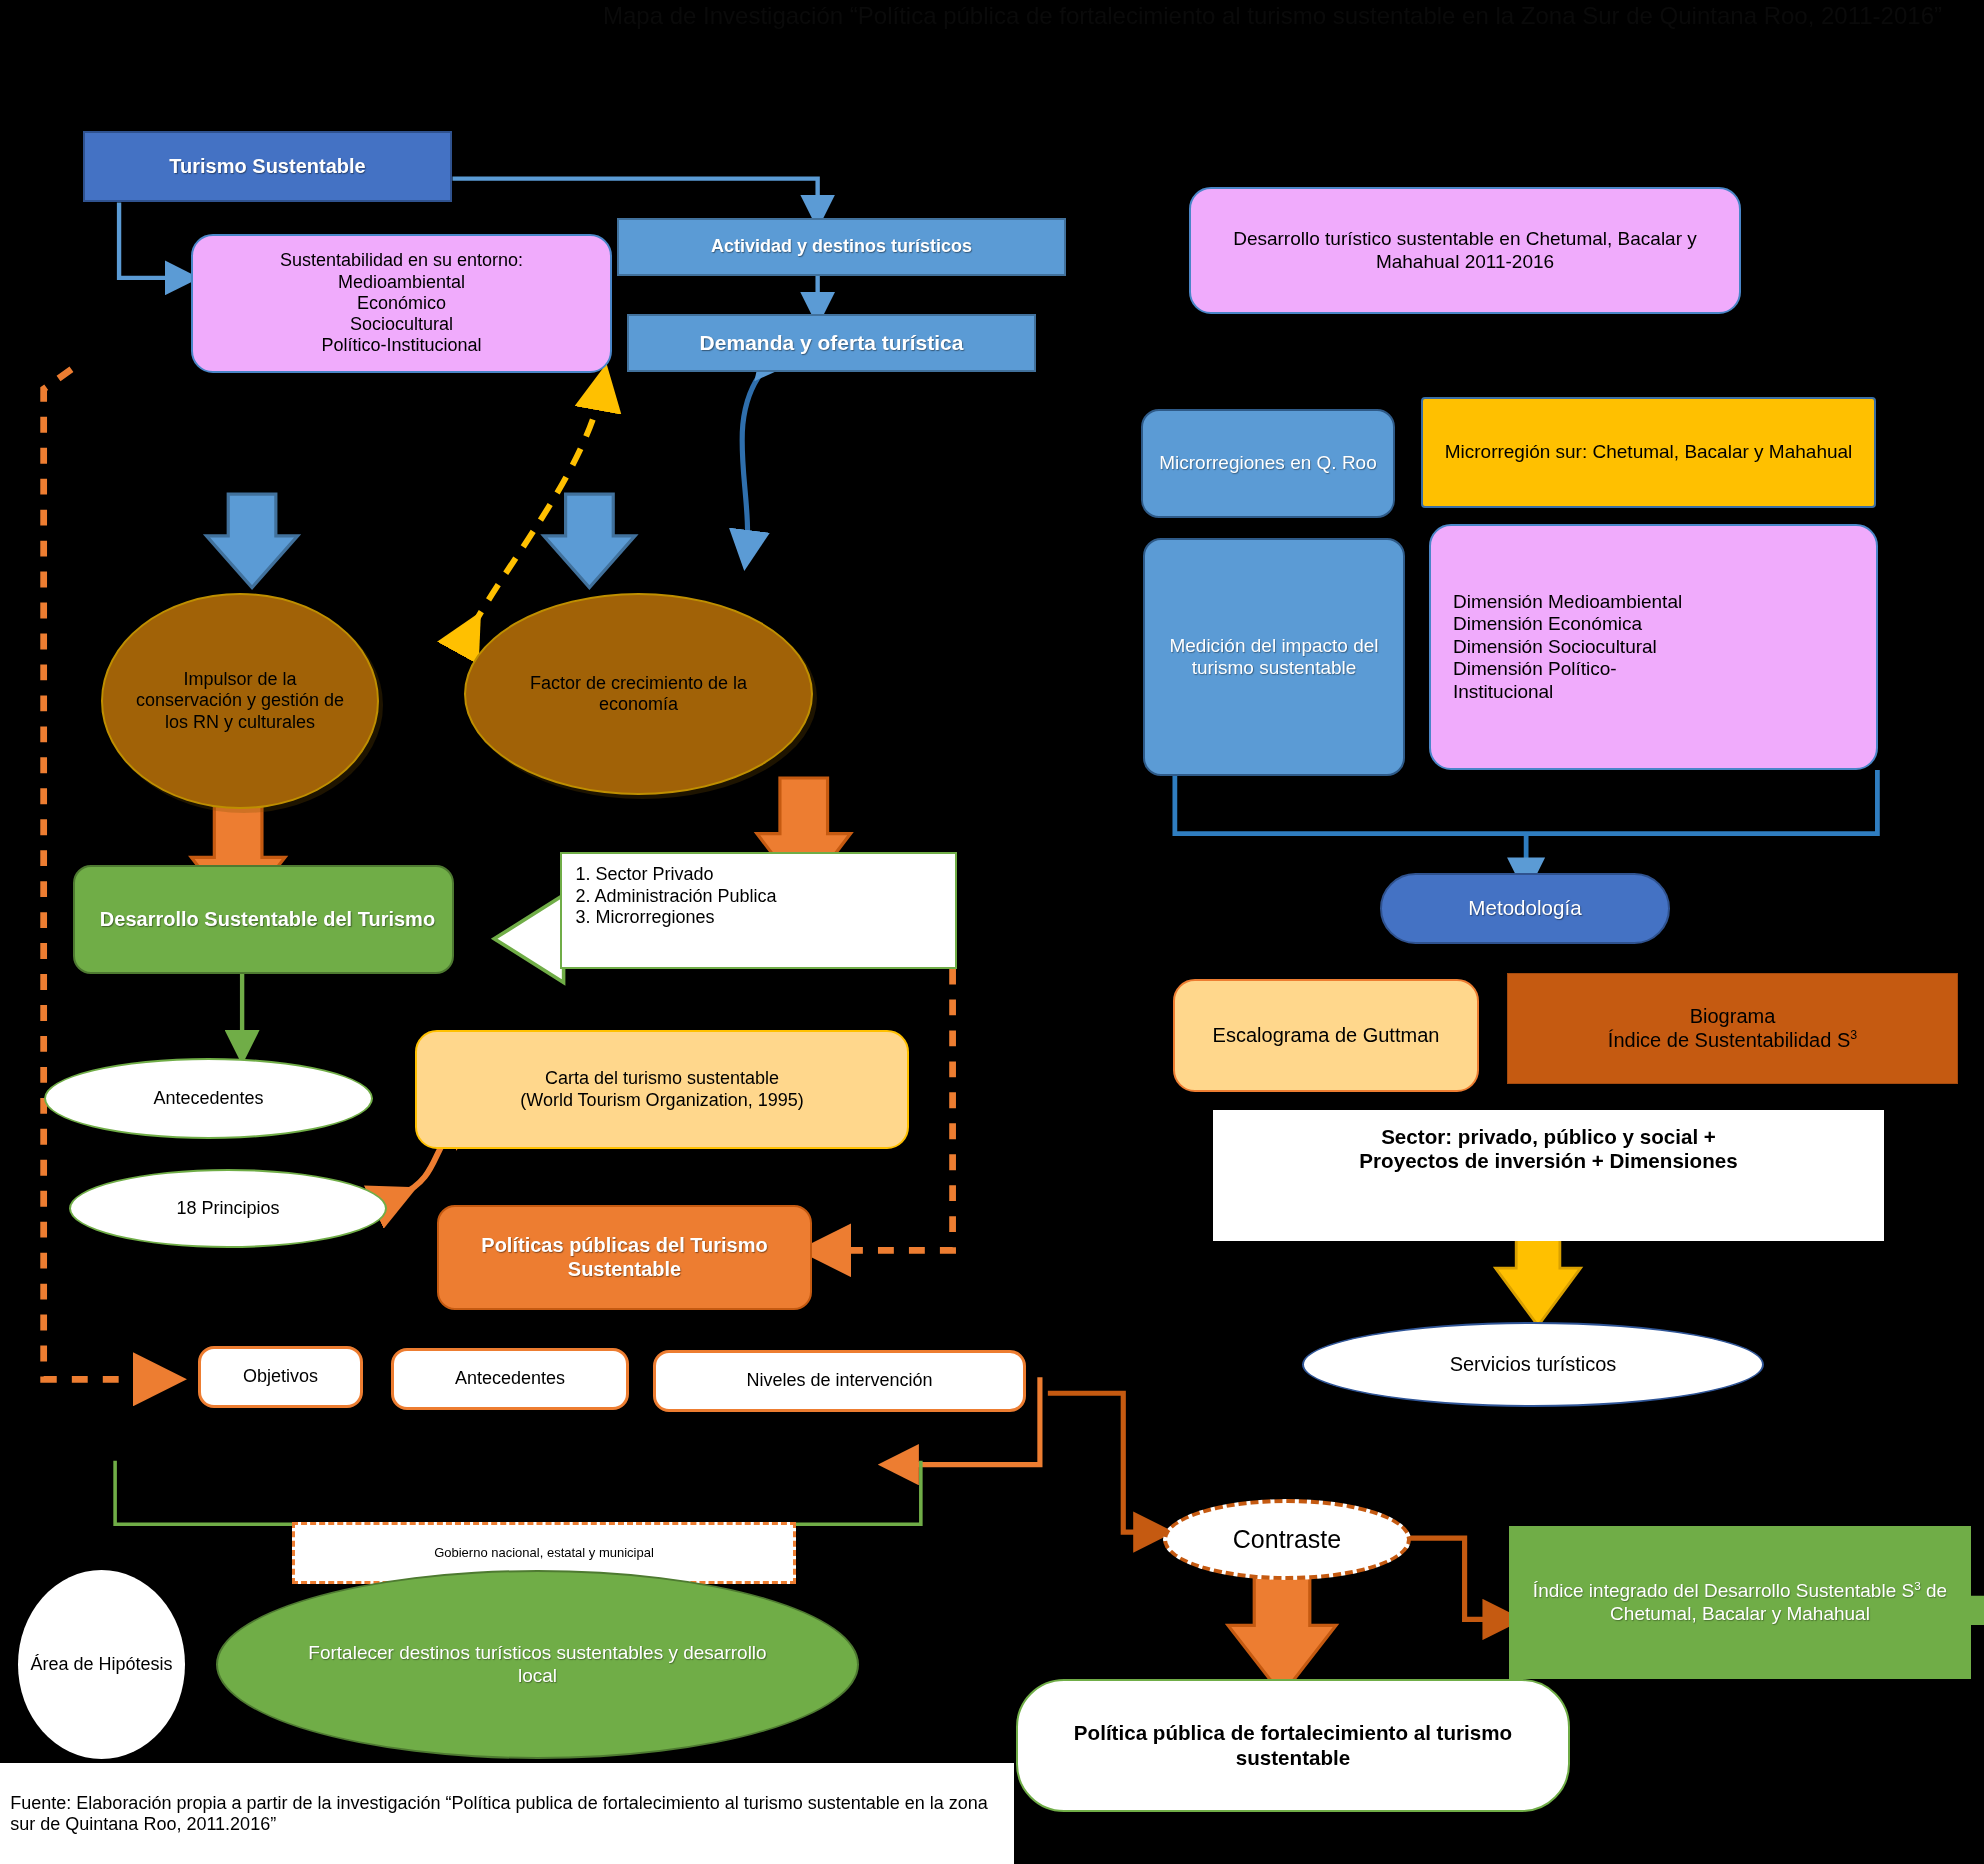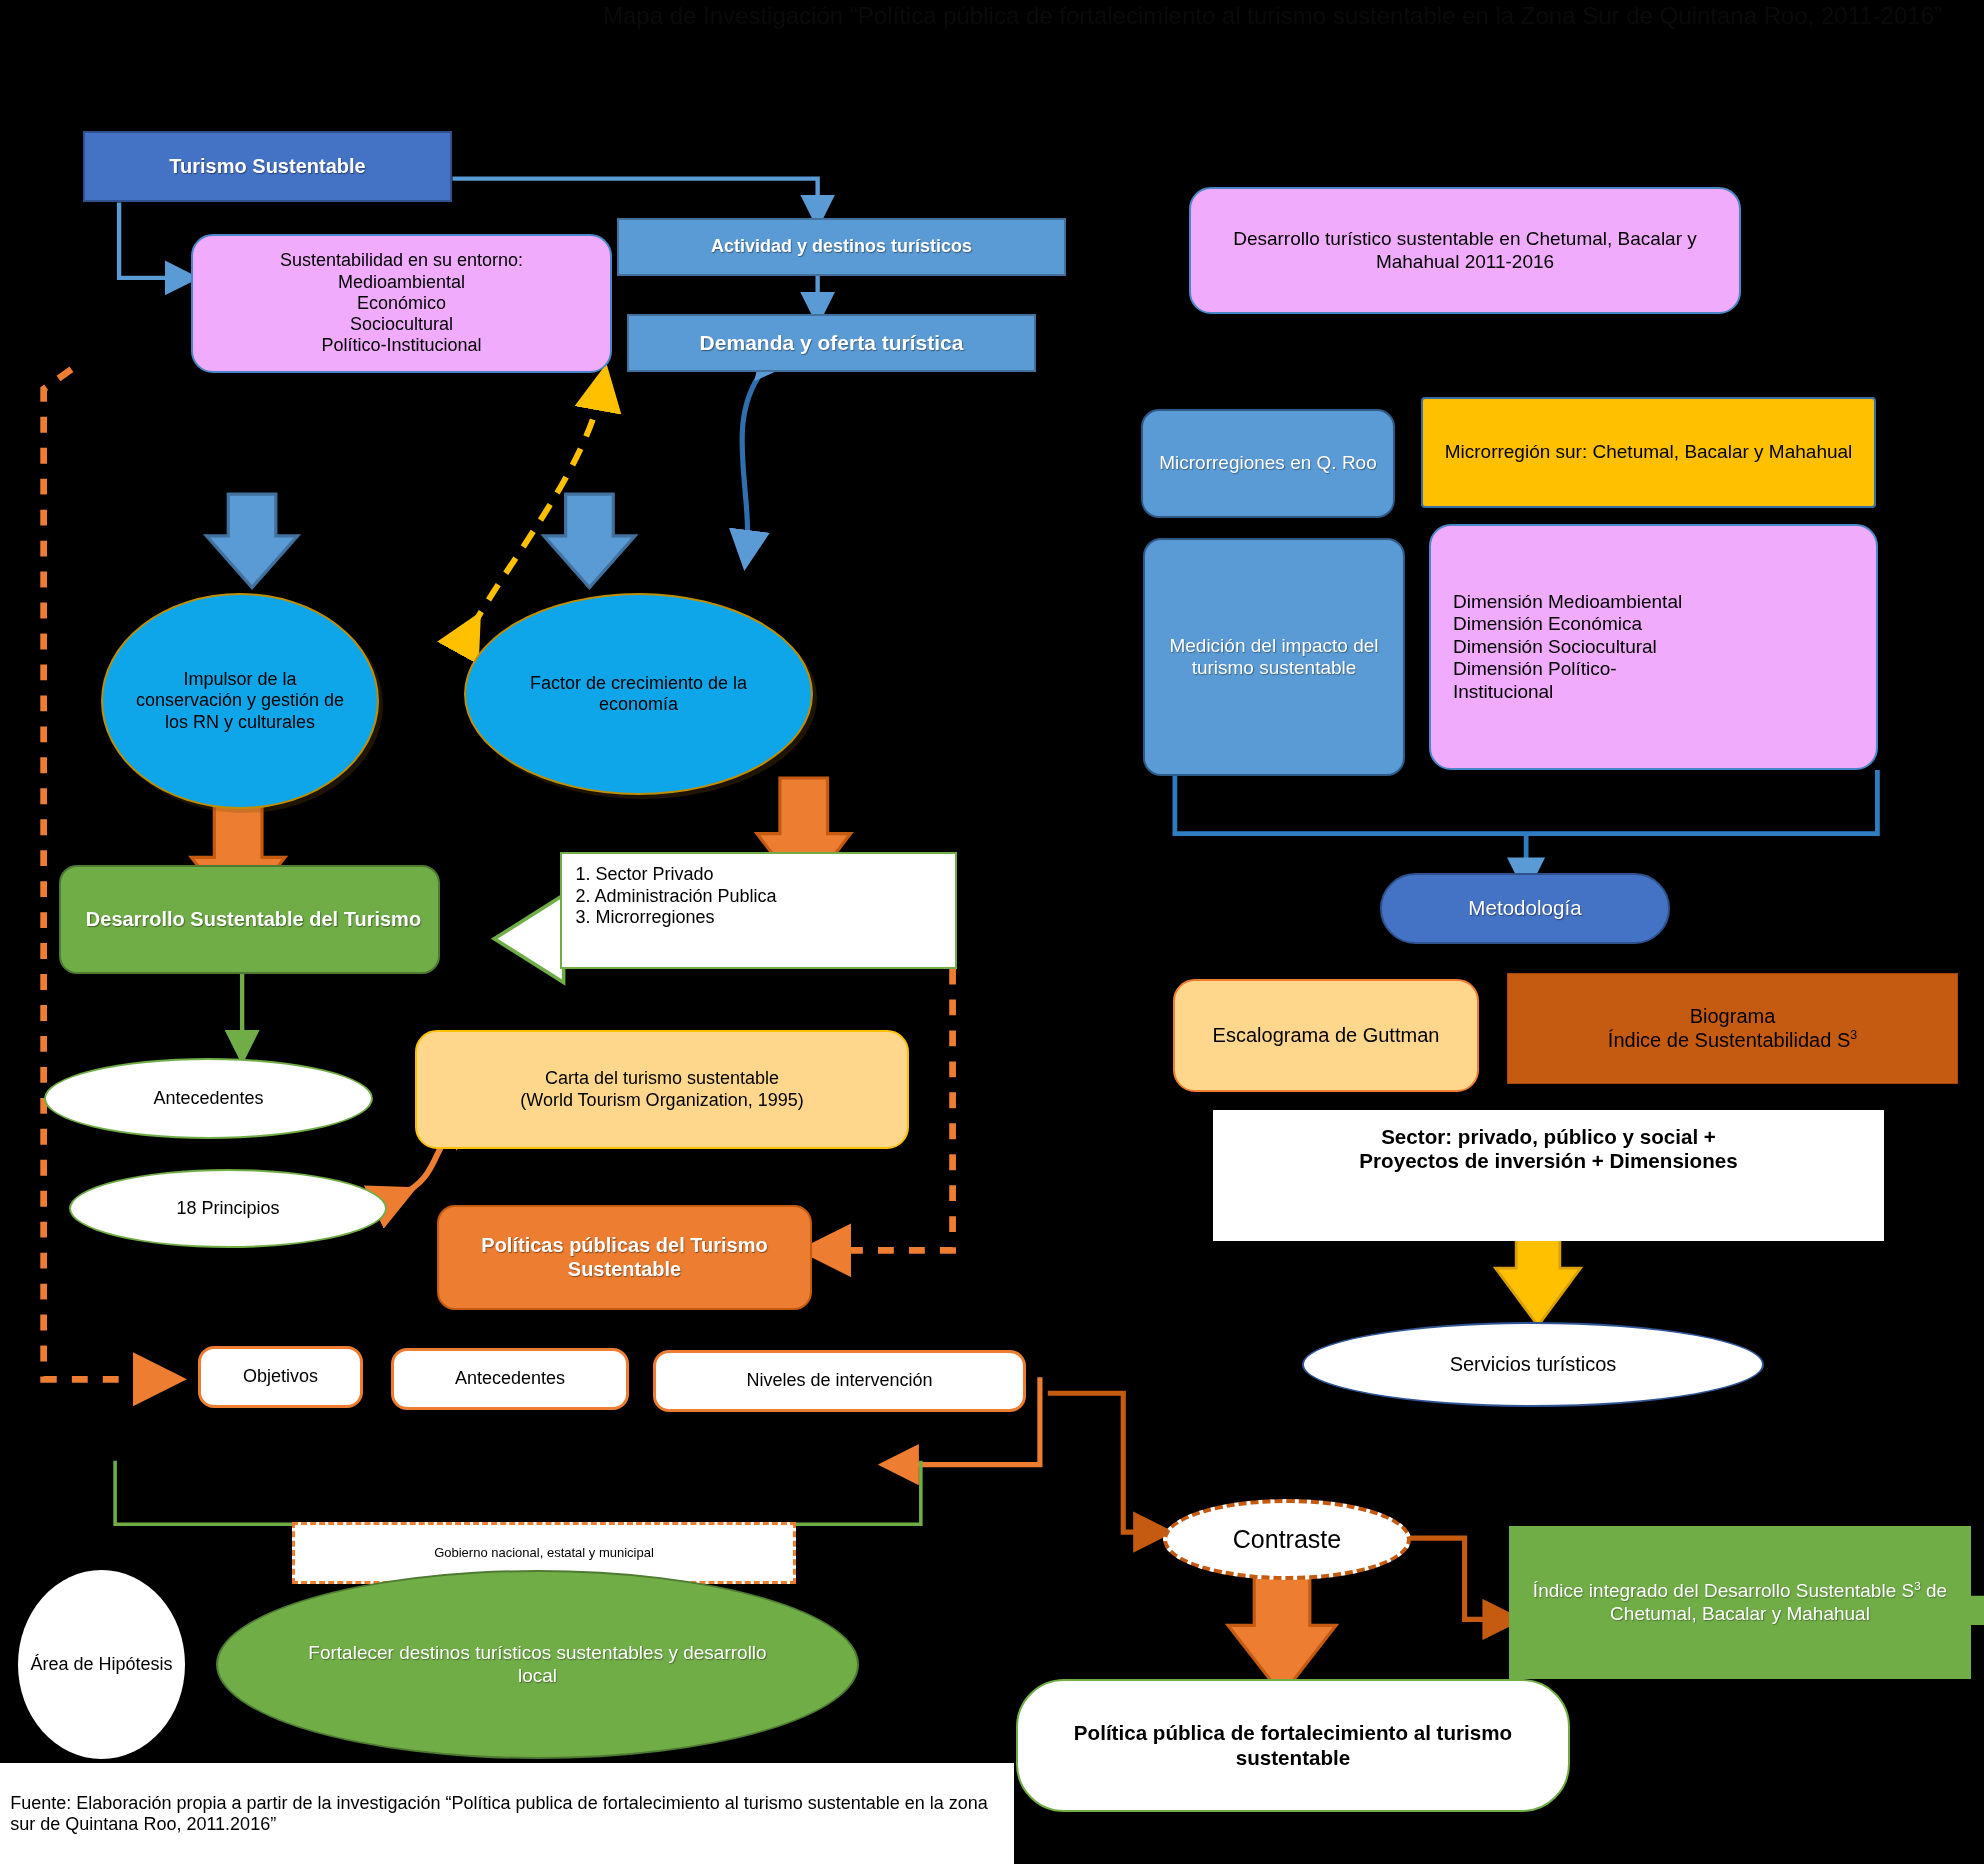--- a/index.html
+++ b/index.html
@@ -23,21 +23,21 @@
   
   .blue-flat { background:#5b9bd5; border:2px solid #41719c; color:#ffffff; font-weight:bold;
                text-shadow: 0.8px 0.8px 1.2px rgba(0,0,0,.45); }
   .blue-dark { background:#4472c4; border:2px solid #2f528f; color:#ffffff; font-weight:bold;
                text-shadow: 0.8px 0.8px 1.2px rgba(0,0,0,.45); }
   .blue-round { background:#5b9bd5; border:2.4px solid #2e5a88; border-radius:18px; color:#ffffff;
                 text-shadow: 0.8px 0.8px 1.2px rgba(0,0,0,.4); margin-top: 8px; }
   .white-round-blue { background:#f0abfc; border:2.8px solid #4a86c8; border-radius:22px; color:#000000; }
   .white-rect { background:#ffffff; color:#000000; }
   .yellow-round { background:#ffc000; border:2.4px solid #3b6ea5; border-radius:4px; color:#000000; }
-  .ell-yellow { background:#0ea5e9; border:2.4px solid #bf8f00; border-radius:50%;
+  .ell-yellow { background:#a16207; border:2.4px solid #bf8f00; border-radius:50%;
                 color:#000000; box-shadow:4px 4px 0 rgba(120,80,0,.25); }
   .green-round { background:#70ad47; border:2px solid #4e7a31; border-radius:18px; color:#ffffff;
                  font-weight:bold; text-shadow:0.8px 0.8px 1.2px rgba(0,0,0,.45); }
   .white-rect-green { background:#ffffff; border:2.4px solid #70ad47; color:#000000; }
   .ell-white-green { background:#ffffff; border:2.4px solid #70ad47; border-radius:50%; color:#000000; }
   .tan-round { background:#ffd78c; border:2.4px solid #ffc000; border-radius:22px; color:#000000; }
   .orange-round { background:#ed7d31; border:2px solid #c55a11; border-radius:18px; color:#ffffff;
                   font-weight:bold; text-shadow:0.8px 0.8px 1.2px rgba(0,0,0,.45); }
   .white-round-orange { background:#ffffff; border:3.2px solid #ed7d31; border-radius:16px; color:#000000; }
   .white-dash-orange { background:#ffffff; border:3.6px dashed #ed7d31; color:#000000; }
@@ -159,21 +159,21 @@
 Político-Institucional</div>
 
   <div class="node blue-flat" style="left:617px; top:218px; width:449px; height:58px; font-size:18px;">Actividad y destinos turísticos</div>
 
   <div class="node blue-flat" style="left:627px; top:314px; width:409px; height:58px; font-size:21px;">Demanda y oferta turística</div>
 
   <div class="node ell-yellow" style="left:101px; top:593px; width:278px; height:216px; font-size:18px; padding:0 28px;">Impulsor de la conservación y gestión de los RN y culturales</div>
 
   <div class="node ell-yellow" style="left:464px; top:593px; width:349px; height:202px; font-size:18px; padding:0 48px;">Factor de crecimiento de la economía</div>
 
-  <div class="node green-round" style="left:59px; top:865px; width:381px; height:109px; font-size:20px;padding-left:8px;">Desarrollo Sustentable del Turismo</div>
+  <div class="node green-round" style="left:73px; top:865px; width:381px; height:109px; font-size:20px;padding-left:8px;">Desarrollo Sustentable del Turismo</div>
 
   <div class="node white-rect-green txt-left" style="left:560px; top:852px; width:397px; height:117px; font-size:18px;
               align-items:flex-start; justify-content:flex-start; padding:10.3px 4px 4px 13.5px;">
     <div>
       <div>1. Sector Privado</div>
       <div>2. Administración Publica</div>
       <div>3. Microrregiones</div>
     </div>
   </div>
 

